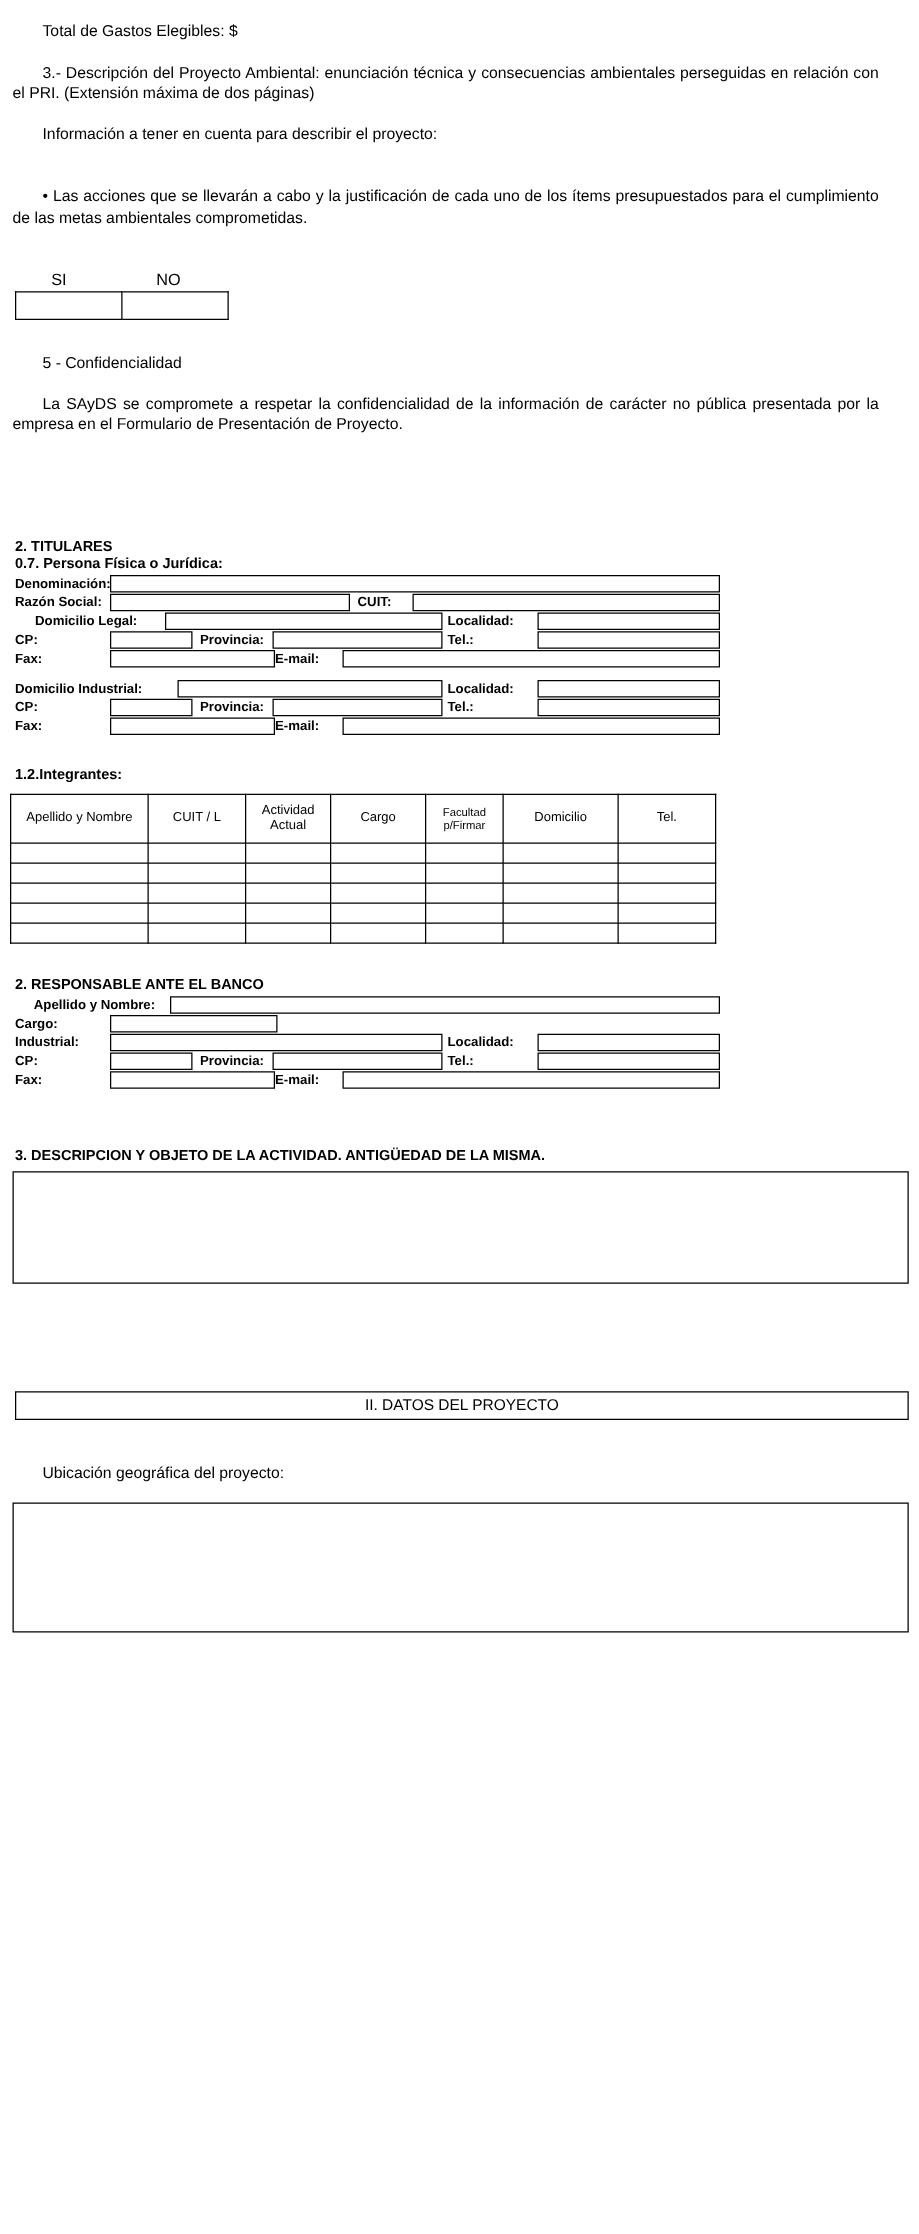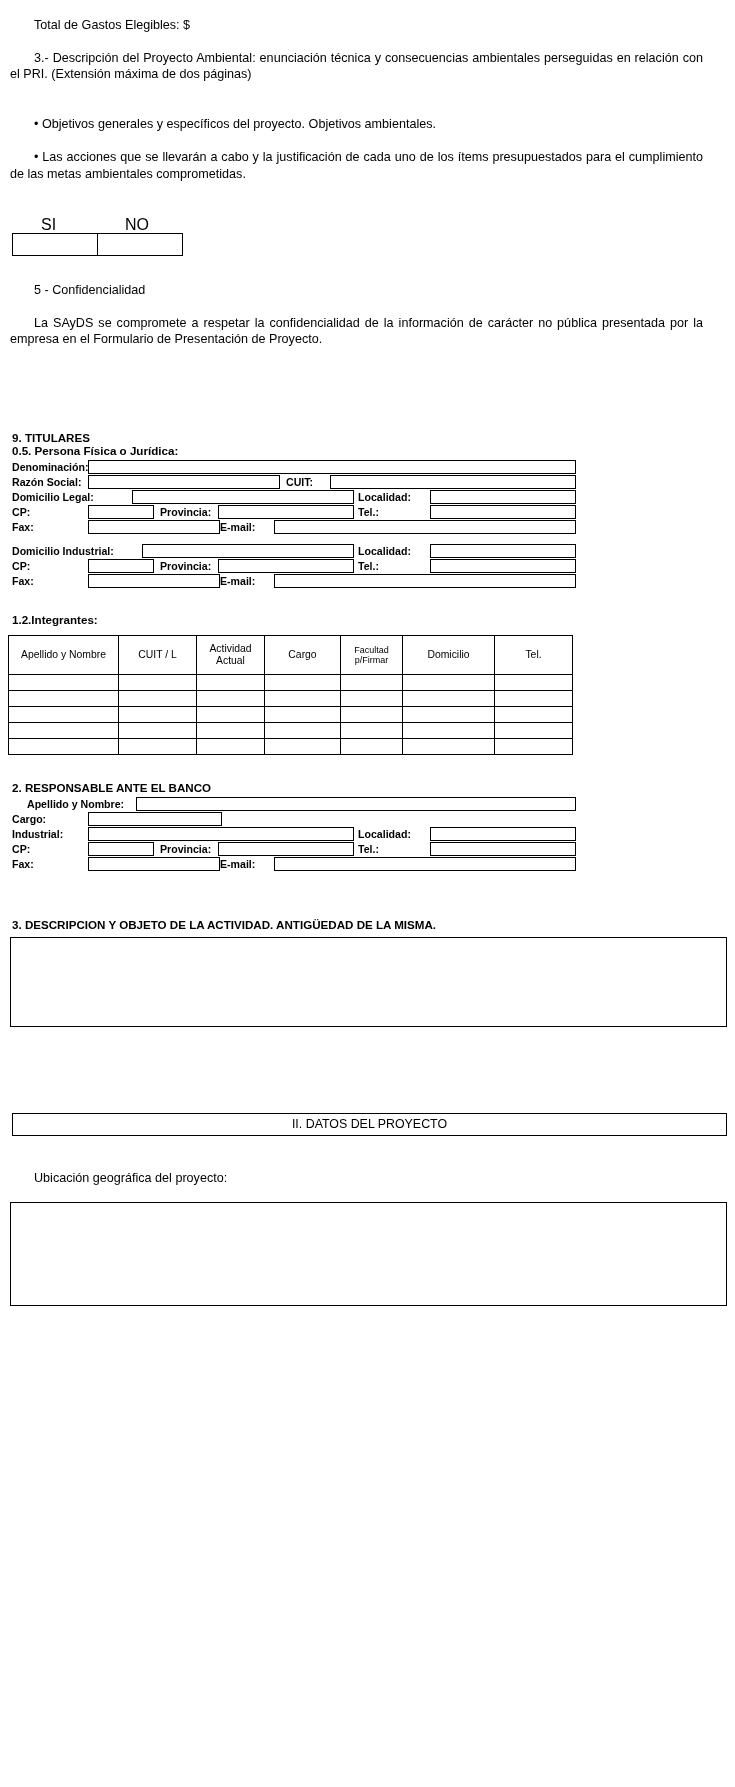--- a/index.html
+++ b/index.html
@@ -33,21 +33,21 @@
     margin: 0 32px 0 10px;
   }
   .gap-md { height: 17px; }
   .gap-lg { height: 26px; }
 
   
   .sino-wrap {
     margin-left: 12px;
   }
   .sino-labels {
-    font-size: 16px;
+    font-size: 13px;
     position: relative;
     height: 17px;
     text-decoration: underline;
   }
   .sino-labels span.si { position: absolute; left: 29px; }
   .sino-labels span.no { position: absolute; left: 113px; }
   table.sino {
     border-collapse: collapse;
   }
   table.sino td {
@@ -154,26 +154,26 @@
   </div>
 
   <div class="gap-md"></div>
 
   <div class="blk">
     <p class="para indent">3.- Descripción del Proyecto Ambiental: enunciación técnica y consecuencias ambientales perseguidas en relación con el PRI. (Extensión máxima de dos páginas)</p>
   </div>
 
   <div class="gap-md"></div>
 
-
-  <div class="gap-md"></div>
-
-  <div class="blk">
-    <p class="para indent">• Objetivos generales y específicos del proyecto. Objetivos ambientales.</p>
-  </div>
+  <div class="blk">
+    <p class="para indent">Información a tener en cuenta para describir el proyecto:</p>
+  </div>
+
+  <div class="gap-md"></div>
+
 
   <div class="gap-md"></div>
 
   <div class="blk">
     <p class="para indent">• Las acciones que se llevarán a cabo y la justificación de cada uno de los ítems presupuestados para el cumplimiento de las metas ambientales comprometidas.</p>
   </div>
 
   <div class="gap-md"></div>
 
 
@@ -205,35 +205,35 @@
   <div class="blk">
     <p class="para indent">La SAyDS se compromete a respetar la confidencialidad de la información de carácter no pública presentada por la empresa en el Formulario de Presentación de Proyecto.</p>
   </div>
 
   <div class="gap-lg"></div>
 
 
   <div style="height:58px"></div>
 
   <div class="form">
-    <div class="secttl">9. TITULARES</div>
-    <div class="subttl">0.5. Persona Física o Jurídica:</div>
+    <div class="secttl">2. TITULARES</div>
+    <div class="subttl">0.7. Persona Física o Jurídica:</div>
 
     <div class="fieldrow">
       <span class="lbl" style="left:0px;">Denominación:</span>
       <span class="fld" style="left:76px; width:486px;"></span>
     </div>
     <div class="fieldrow">
       <span class="lbl" style="left:0px;">Razón Social:</span>
       <span class="fld" style="left:76px; width:190px;"></span>
       <span class="lbl" style="left:274px;">CUIT:</span>
       <span class="fld" style="left:318px; width:244px;"></span>
     </div>
     <div class="fieldrow">
-      <span class="lbl" style="left:0px;text-align:center;">Domicilio Legal:</span>
+      <span class="lbl" style="left:16px;text-align:center;">Domicilio Legal:</span>
       <span class="fld" style="left:120px; width:220px;"></span>
       <span class="lbl" style="left:346px;">Localidad:</span>
       <span class="fld" style="left:418px; width:144px;"></span>
     </div>
     <div class="fieldrow">
       <span class="lbl" style="left:0px;">CP:</span>
       <span class="fld" style="left:76px; width:64px;"></span>
       <span class="lbl" style="left:148px;">Provincia:</span>
       <span class="fld" style="left:206px; width:134px;"></span>
       <span class="lbl" style="left:346px;">Tel.:</span>

